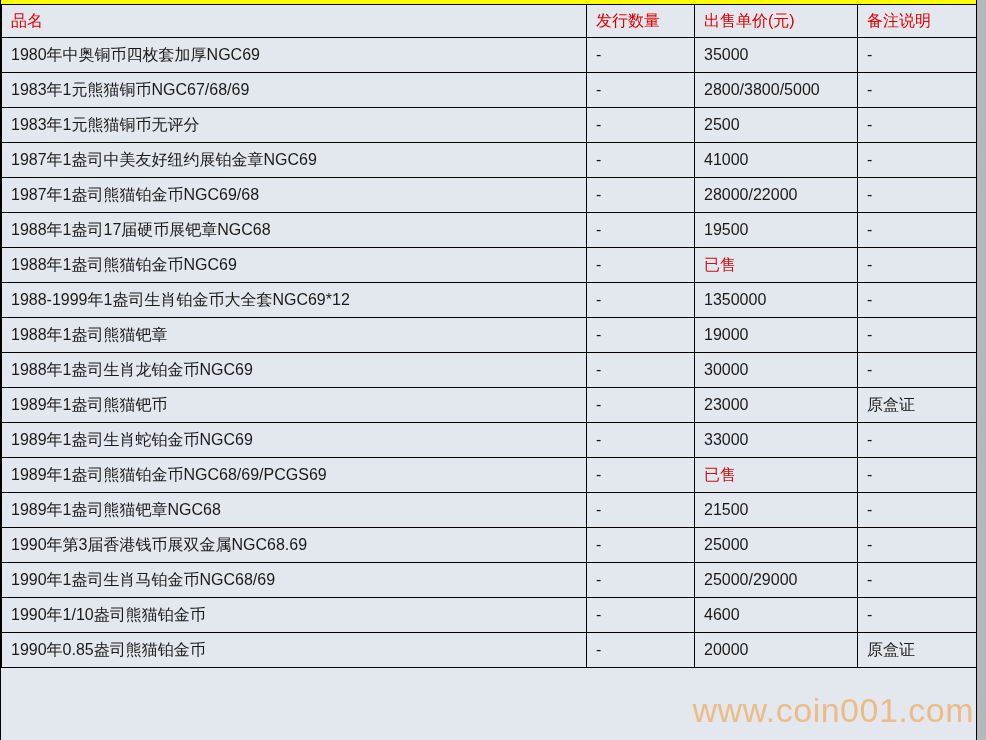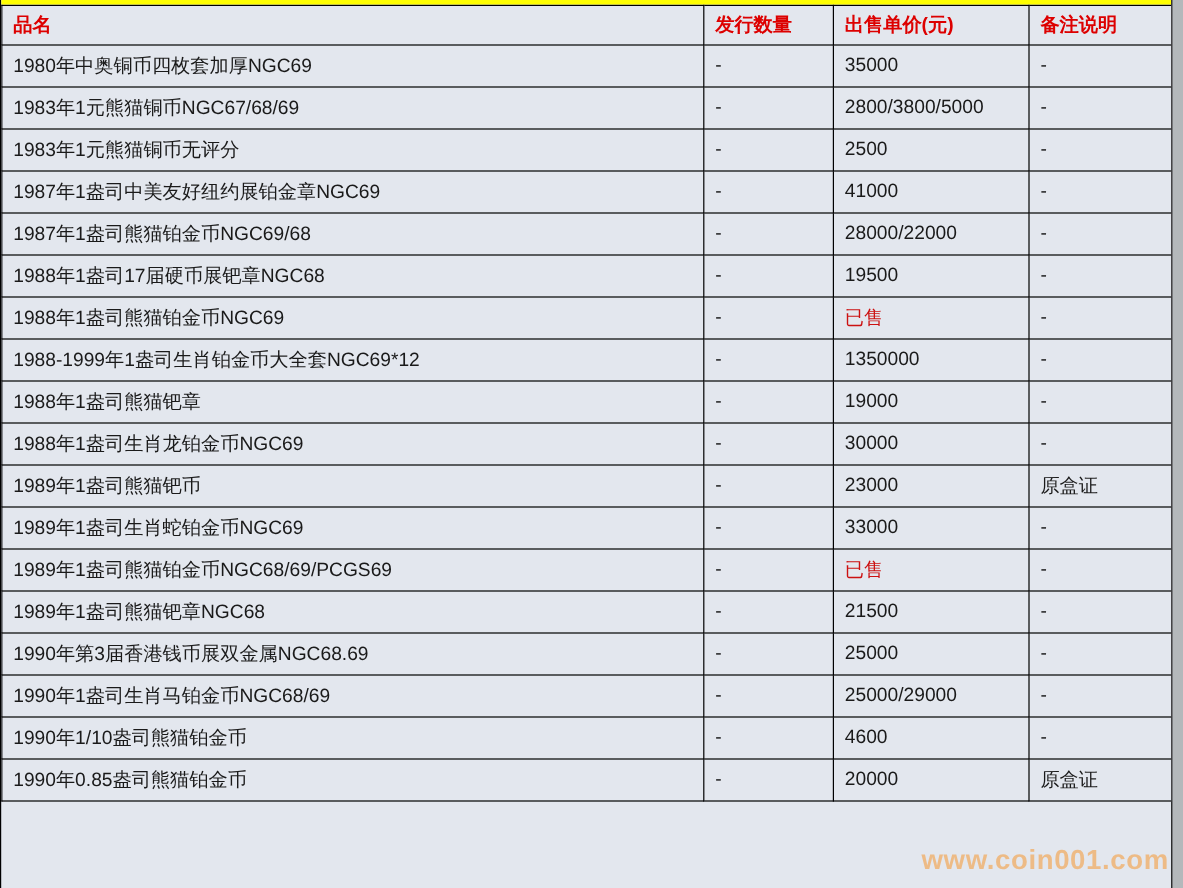--- a/index.html
+++ b/index.html
@@ -46,37 +46,37 @@
     padding: 0 4px 0 9px;
     font-size: 16px;
     white-space: nowrap;
     overflow: hidden;
     text-align: left;
     vertical-align: middle;
   }
   th {
     height: 33px;
     color: #dd0000;
-    font-weight: bold;
+    font-weight: normal;
   }
   td {
     height: 35px;
     color: #1a1a1a;
     font-weight: normal;
   }
   td.sold {
     color: #cc1111;
     font-weight: normal;
   }
   .watermark {
     position: absolute;
     right: 12px;
     bottom: 10px;
-    font-size: 23px;
-    font-weight: bold;
+    font-size: 34px;
+    font-weight: normal;
     letter-spacing: 0.5px;
     color: rgba(245, 152, 50, 0.55);
     pointer-events: none;
   }
 </style>
 </head>
 <body>
 
 <div class="table-wrap">
   <div class="top-accent-bar"></div>

